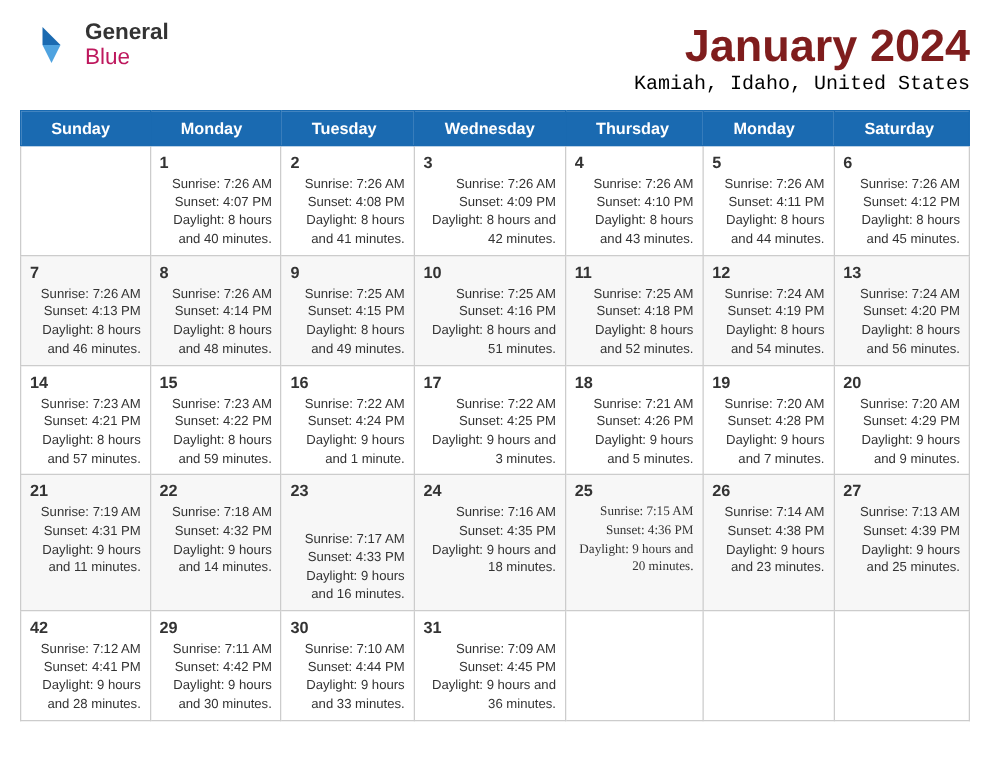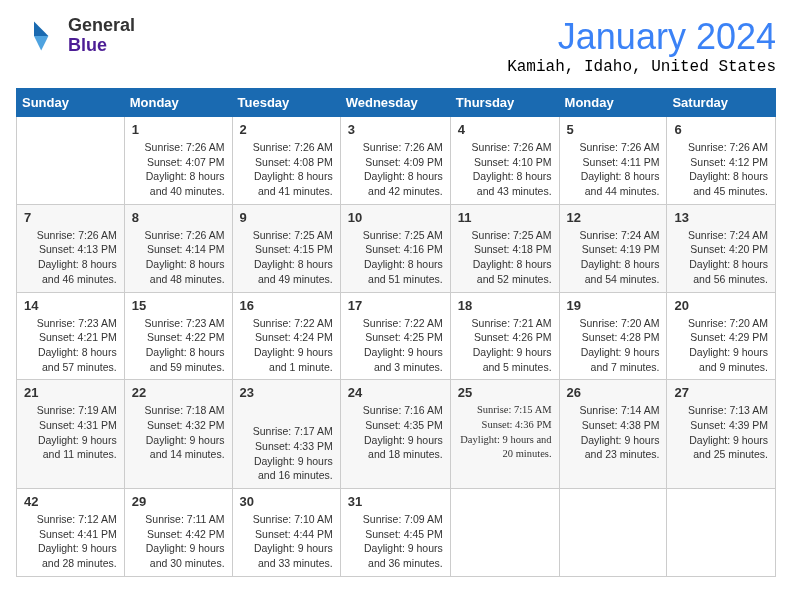--- a/index.html
+++ b/index.html
@@ -26,51 +26,51 @@
       flex-direction: column;
       line-height: 1.1;
     }
     .logo-general {
       font-size: 18px;
       font-weight: bold;
       color: #333;
     }
     .logo-blue {
       font-size: 18px;
-      font-weight: bold;
-      color: #4c1d95;
+      font-weight: normal;
+      color: #be185d;
     }
     .logo-icon {
       width: 36px;
       height: 36px;
     }
     .title-area {
       text-align: right;
     }
     .calendar-title {
       font-size: 36px;
-      font-weight: normal;
-      color: #3b82f6;
+      font-weight: bold;
+      color: #7f1d1d;
       margin-left: 32px;
     }
     .calendar-subtitle {
       font-size: 16px;
       color: #000000;
       font-family: Liberation Mono, monospace;
     }
     table {
       width: 100%;
       border-collapse: collapse;
     }
     th {
       background-color: #1a6ab1;
       color: #fff;
       font-size: 13px;
       font-weight: bold;
-      padding: 6px 5px;
+      padding: 6px 24px;
       text-align: left;
       border: 1px solid #1a6ab1;
     }
     td {
       border: 1px solid #ccc;
       vertical-align: top;
       padding: 5px 7px;
       min-height: 70px;
       width: 113px;
     }

